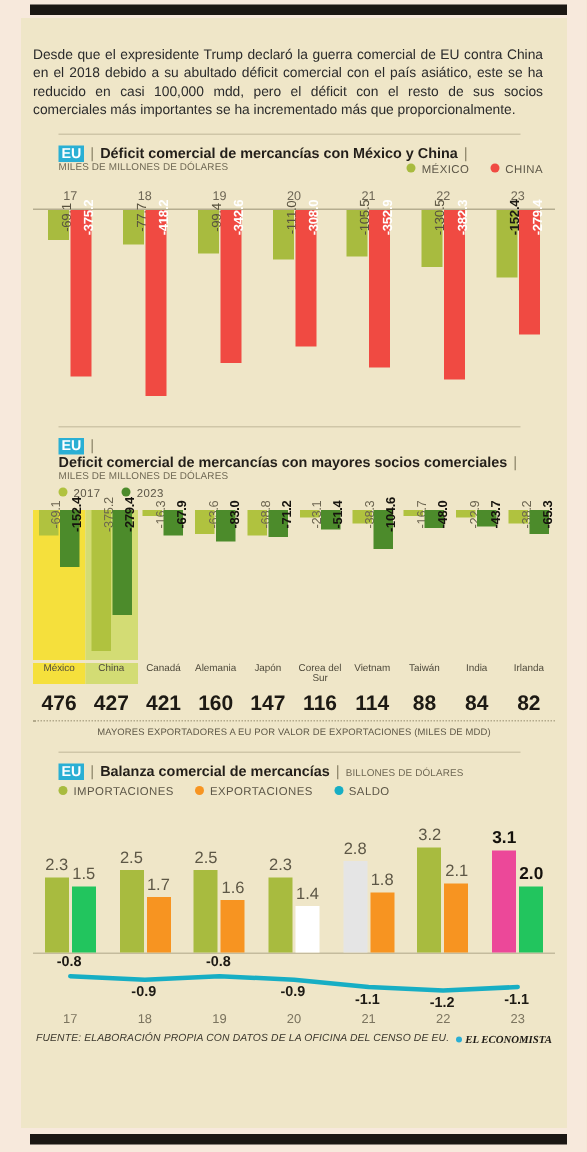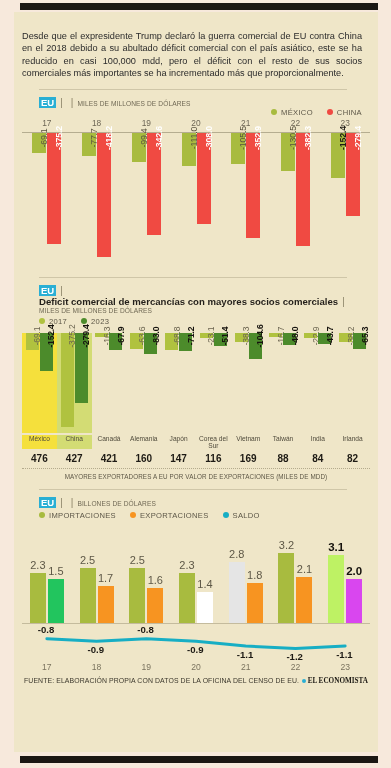--- a/index.html
+++ b/index.html
@@ -73,41 +73,41 @@
   
   .c2 { position:relative; margin:7px 8px 0 8px; height:100px; }
   .c2-cols { position:absolute; left:0; right:0; top:0; bottom:0; display:flex; }
   .c2-col { flex:1; position:relative; display:flex; justify-content:center; gap:1px; }
   .c2-bar { width:13px; }
   .c2-lbl { position:absolute; left:50%; top:3px; transform:translateX(-50%) rotate(-90deg);
             transform-origin:center top; white-space:nowrap; font-size:8.6px; letter-spacing:-0.2px; }
   .c2-names { display:flex; margin:2px 8px 0 8px; }
   .c2-name { flex:1; text-align:center; font-size:6.6px; color:#4f4a3b; }
   .c2-vals { display:flex; margin:4px 8px 0 8px; }
-  .c2-val { flex:1; text-align:center; font-size:10px; font-weight:bold; color:#1d1a14; }
+  .c2-val { flex:1; text-align:center; font-size:14px; font-weight:bold; color:#1d1a14; }
   .c2-dash { border-top:1px dotted #b3aa8c; margin:4px 8px 0 8px; }
   .c2-foot { text-align:center; font-size:6.3px; color:#5d5746; margin-top:4px; letter-spacing:0.1px; }
 
   
   .c3 { position:relative; margin:8px 8px 0 8px; height:96px; }
   .c3-axis { position:absolute; left:0; right:0; bottom:0; height:1px; background:#c4bb9d; }
   .c3-cols { position:absolute; left:0; right:0; top:0; bottom:1px; display:flex; }
   .c3-col { flex:1; position:relative; display:flex; align-items:flex-end; justify-content:center; gap:2px; }
   .c3-bar { width:16px; position:relative; }
   .c3-bar .t { position:absolute; left:50%; transform:translateX(-50%); top:-14px;
                font-size:11px; color:#5d5746; white-space:nowrap; }
   .c3-bar .t.b { font-weight:bold; color:#14110c; font-size:11.5px; }
   .c3-line { position:relative; margin:4px 8px 0 8px; height:34px; }
   .c3-line svg { position:absolute; left:0; top:0; }
   .sl-lbl { position:absolute; font-size:9.6px; font-weight:bold; color:#1d1a14; white-space:nowrap; }
   .c3-years { display:flex; margin:0 8px; }
   .c3-year { flex:1; text-align:center; font-size:8.6px; color:#7b745f; }
 
   .source { display:flex; align-items:center; justify-content:space-between;
-            margin:5px 10px 0 10px; }
+            margin:5px 10px 0 10px;font-style:italic; }
   .source-txt { font-size:6.9px; color:#3b372c; letter-spacing:0.1px; }
   .brand { display:flex; align-items:center; gap:2px; }
   .brand-dot { width:4px; height:4px; border-radius:50%; background:#2aafd4; }
   .brand-txt { font-size:7.2px; font-weight:bold; color:#1d1a14; font-family:"Liberation Serif", serif; }
 </style>
 </head>
 <body>
 
 <div id="page">
   <div class="topbar"></div>
@@ -117,20 +117,21 @@
 
     <div class="hdr">
       <p class="lede">Desde que el expresidente Trump declaró la guerra comercial de EU contra China en el 2018 debido a su abultado déficit comercial con el país asiático, este se ha reducido en casi 100,000 mdd, pero el déficit con el resto de sus socios comerciales más importantes se ha incrementado más que proporcionalmente.</p>
     </div>
 
     <div class="sect" style="position:relative;">
       <div class="sect-rule"></div>
       <div class="sect-head">
         <span class="eu">EU</span>
         <span class="pipe">|</span>
+        <span class="sect-title">Déficit comercial de mercancías con México y China</span>
         <span class="pipe">|</span>
         <span class="units">MILES DE MILLONES DE DÓLARES</span>
       </div>
       <div class="legend right">
         <span class="lg">
           <i class="dot" style="background:#a8bb3f"></i>
           <span class="lg-lbl">MÉXICO</span>
         </span>
         <span class="lg">
           <i class="dot" style="background:#f04a42"></i>
@@ -339,33 +340,34 @@
         <div class="c2-name">India</div>
         <div class="c2-name">Irlanda</div>
       </div>
     <div class="c2-vals" id="c2vals">
         <div class="c2-val">476</div>
         <div class="c2-val">427</div>
         <div class="c2-val">421</div>
         <div class="c2-val">160</div>
         <div class="c2-val">147</div>
         <div class="c2-val">116</div>
-        <div class="c2-val">169</div>
+        <div class="c2-val">114</div>
         <div class="c2-val">88</div>
         <div class="c2-val">84</div>
         <div class="c2-val">82</div>
       </div>
     <div class="c2-dash"></div>
     <div class="c2-foot">MAYORES EXPORTADORES A EU POR VALOR DE EXPORTACIONES (MILES DE MDD)</div>
 
     <div class="sect">
       <div class="sect-rule"></div>
       <div class="sect-head">
         <span class="eu">EU</span>
         <span class="pipe">|</span>
+        <span class="sect-title">Balanza comercial de mercancías</span>
         <span class="pipe">|</span>
         <span class="units">BILLONES DE DÓLARES</span>
       </div>
       <div class="legend">
         <span class="lg">
           <i class="dot" style="background:#a8bb3f"></i>
           <span class="lg-lbl">IMPORTACIONES</span>
         </span>
         <span class="lg">
           <i class="dot" style="background:#f79421"></i>
@@ -423,24 +425,24 @@
           </div>
           <div class="c3-col">
             <div class="c3-bar" style="height: 69.6471px; background: rgb(168, 187, 63);">
               <span class="t">3.2</span>
             </div>
             <div class="c3-bar" style="height: 45.7059px; background: rgb(247, 148, 33);">
               <span class="t">2.1</span>
             </div>
           </div>
           <div class="c3-col">
-            <div class="c3-bar" style="height: 67.4706px; background: #bef264;">
+            <div class="c3-bar" style="height: 67.4706px; background: #ec4899;">
               <span class="t b">3.1</span>
             </div>
-            <div class="c3-bar" style="height: 43.5294px; background: #d946ef;">
+            <div class="c3-bar" style="height: 43.5294px; background: #22c55e;">
               <span class="t b">2.0</span>
             </div>
           </div>
         </div>
     </div>
     <div class="c3-line" id="c3line">
         <svg width="348" height="34">
           <polyline points="24.857142857142854,10.8 74.57142857142857,13.2 124.28571428571429,10.8 174,13.2 223.71428571428572,18 273.42857142857144,20.4 323.14285714285717,18" fill="none" stroke="#17aec4" stroke-width="3" stroke-linejoin="round" stroke-linecap="round"></polyline>
         </svg>
         <span class="sl-lbl" style="left: 15.8571px; top: -3.2px;">-0.8</span>

